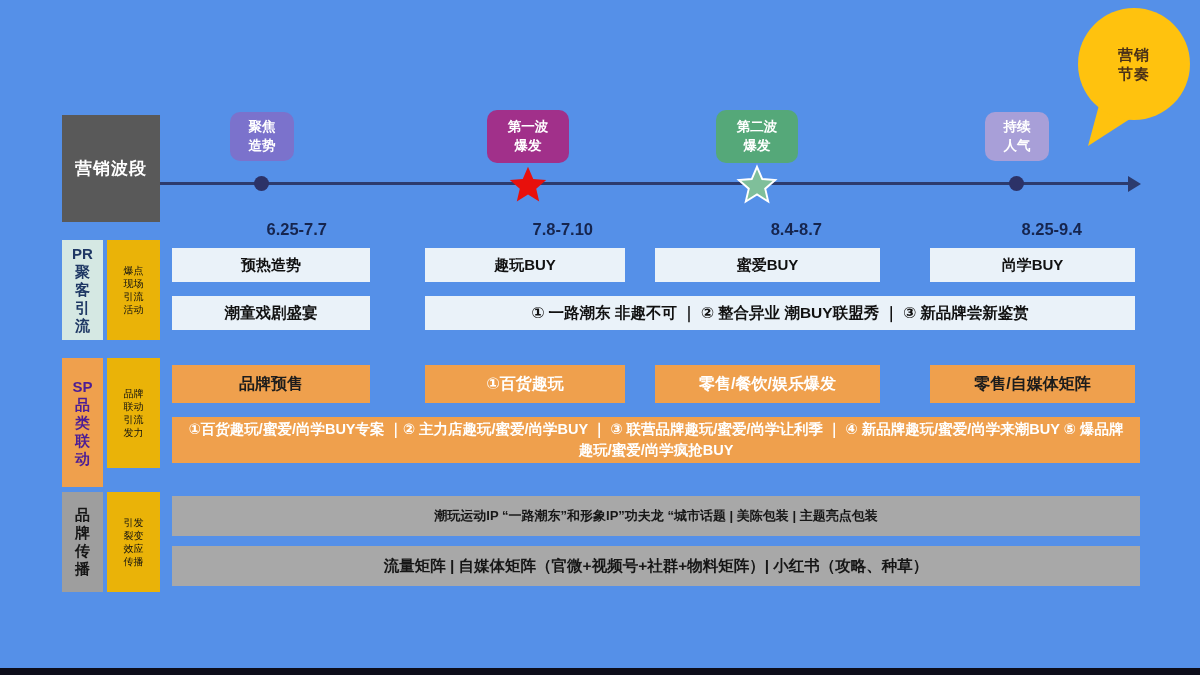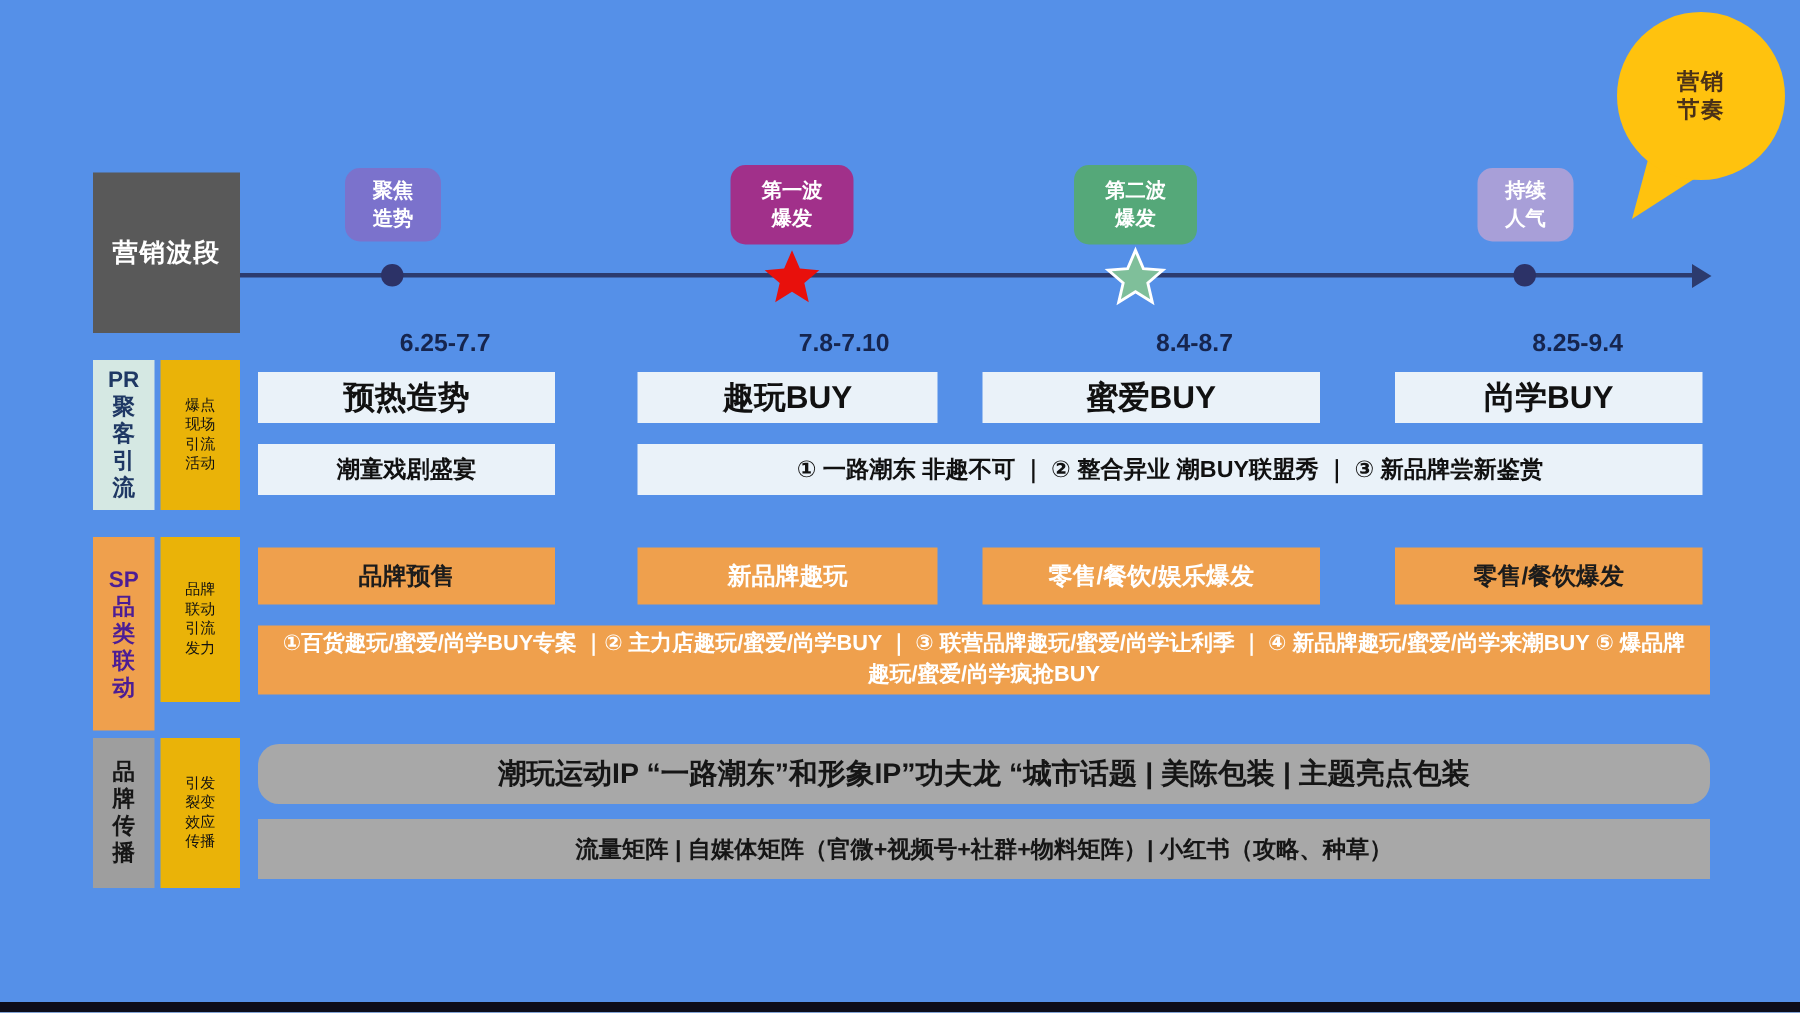--- a/index.html
+++ b/index.html
@@ -45,39 +45,39 @@
   .cat { width:41px; left:62px; font-weight:bold; font-size:15px; line-height:1.2; }
   .act { width:53px; left:107px; background:#eab308; color:#111; font-weight:normal; font-size:10px; line-height:1.3; }
   .cat-pr { top:240px; height:100px; background:#D5E8E3; color:#1F3864; }
   .act-pr { top:240px; height:100px; }
   .cat-sp { top:358px; height:129px; background:#EFA04D; color:#4c1d95; }
   .act-sp { top:358px; height:110px; }
   .cat-brand { top:492px; height:100px; background:#9E9E9E; color:#161616; }
   .act-brand { top:492px; height:100px; }
 
   
-  .box { font-size:21px; }
+  .box { font-size:15px; }
   .lightbox { background:#EAF2F9; color:#111; }
   .orangebox { background:#EFA04D; }
   .graybox { background:#A8A8A8; color:#161616; }
   .col1 { left:172px; width:198px; }
   .col2 { left:425px; width:200px; }
   .col3 { left:655px; width:225px; }
   .col4 { left:930px; width:205px; }
   .colwide { left:425px; width:710px; }
   .colfull { left:172px; width:968px; }
   .pr-r1 { top:248px; height:34px; font-weight:bold; }
   .pr-r2 { top:296px; height:34px; }
   .pr-r2-left { font-weight:600; font-size:15.5px; }
   .pr-r2-right { font-weight:bold; font-size:15.5px; }
   .sp-r1 { top:365px; height:38px; font-size:16px; font-weight:bold; }
   .sp-black { color:#1c1c1c; }
   .sp-white { color:#ffffff; }
   .sp-r2 { top:417px; height:46px; color:#fff; font-weight:bold; font-size:14.5px; line-height:1.45; padding:0 14px; }
-  .brand-r1 { top:496px; height:40px; font-weight:bold; font-size:19px;border-radius:14px; }
+  .brand-r1 { top:496px; height:40px; font-weight:bold; font-size:13px; }
   .brand-r2 { top:546px; height:40px; font-weight:bold; font-size:15.5px; }
 
   
   .footer { right:14px; top:618px; text-align:right; line-height:1.45; }
   .footer-line1 { font-size:17px; font-weight:bold; color:#ffffff; letter-spacing:2.5px; word-spacing:7px; }
   .footer-line2 { font-size:12.5px; font-weight:bold; color:#C4DCF8; letter-spacing:1.5px; word-spacing:3px; }
   .chev { color:#9CC6F6; font-weight:bold; letter-spacing:-1px; }
   .bottom-bar { left:0; bottom:0; width:1200px; height:7px; background:#0D0D1A; }
 </style>
 </head>
@@ -160,23 +160,23 @@
 联
 动</span>
   </div>
   <div class="abs act act-sp flexc">
     <span class="pre">品牌
 联动
 引流
 发力</span>
   </div>
   <div class="abs box orangebox sp-black col1 sp-r1 flexc">品牌预售</div>
-  <div class="abs box orangebox sp-white col2 sp-r1 flexc">新品牌趣玩</div>
+  <div class="abs box orangebox sp-white col2 sp-r1 flexc">①百货趣玩</div>
   <div class="abs box orangebox sp-white col3 sp-r1 flexc">零售/餐饮/娱乐爆发</div>
-  <div class="abs box orangebox sp-black col4 sp-r1 flexc">零售/餐饮爆发</div>
+  <div class="abs box orangebox sp-black col4 sp-r1 flexc">零售/自媒体矩阵</div>
   <div class="abs box orangebox colfull sp-r2 flexc">①百货趣玩/蜜爱/尚学BUY专案 ｜② 主力店趣玩/蜜爱/尚学BUY ｜ ③ 联营品牌趣玩/蜜爱/尚学让利季 ｜ ④ 新品牌趣玩/蜜爱/尚学来潮BUY ⑤ 爆品牌趣玩/蜜爱/尚学疯抢BUY</div>
 
   <div class="abs cat cat-brand flexc">
     <span class="pre">品
 牌
 传
 播</span>
   </div>
   <div class="abs act act-brand flexc">
     <span class="pre">引发

